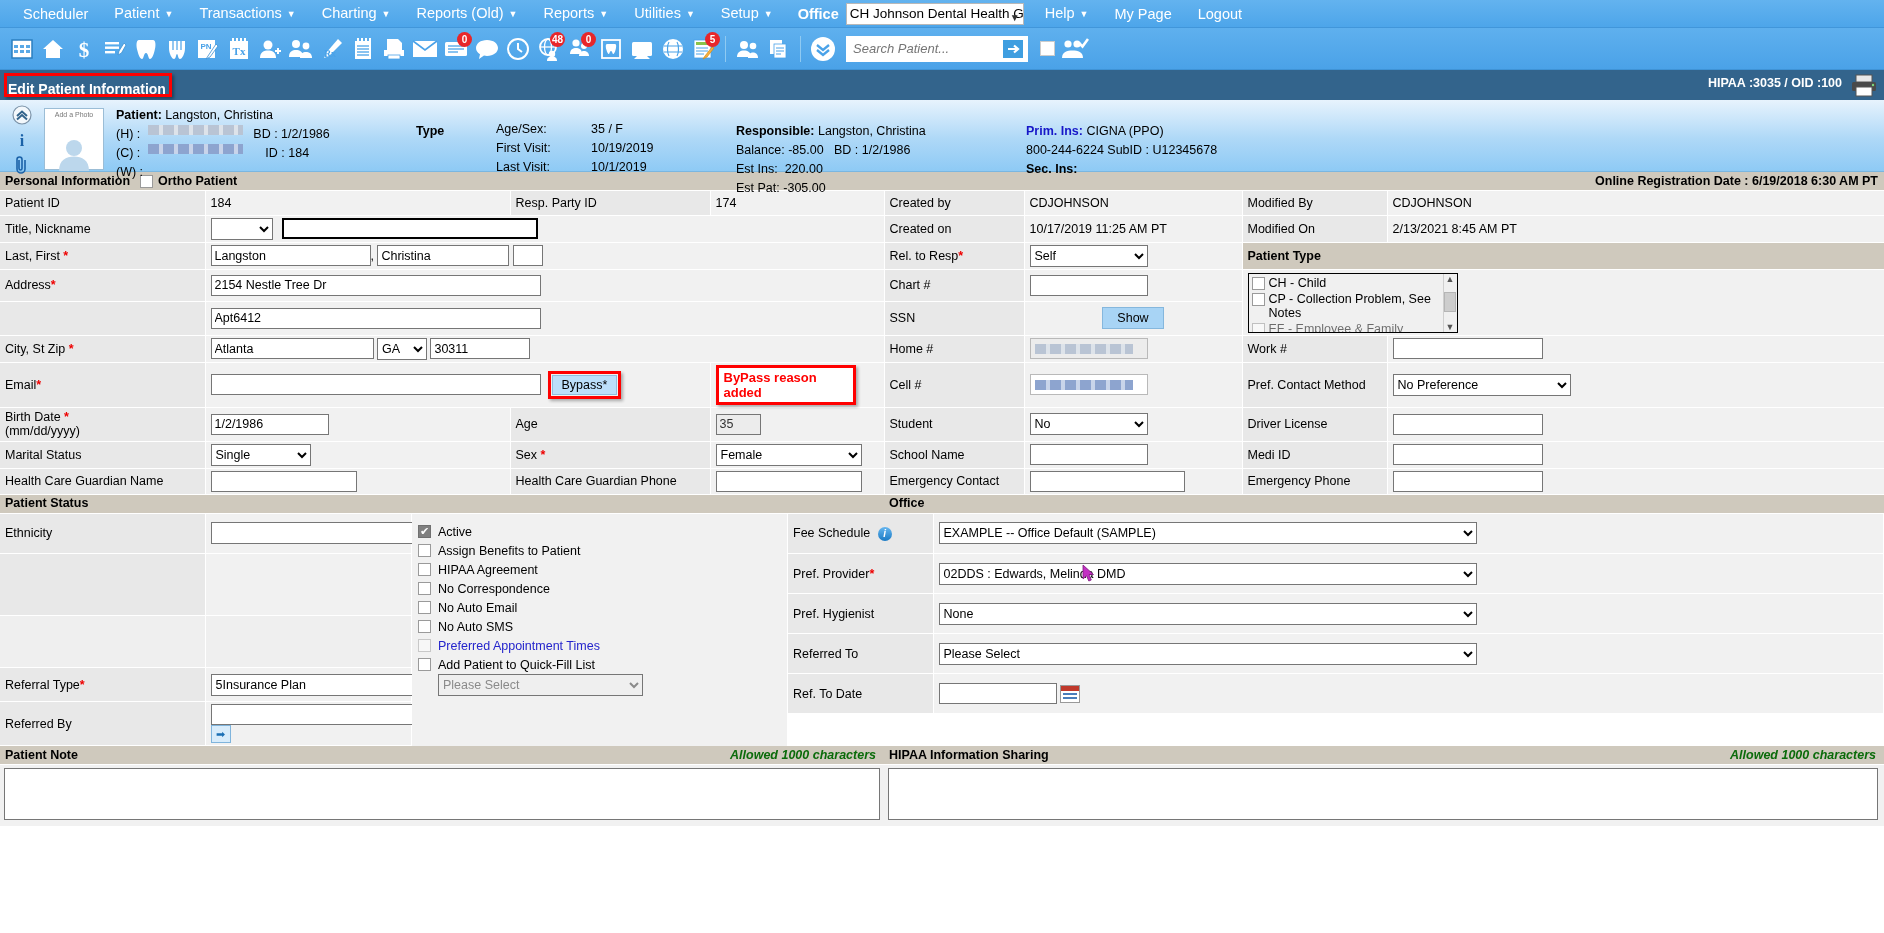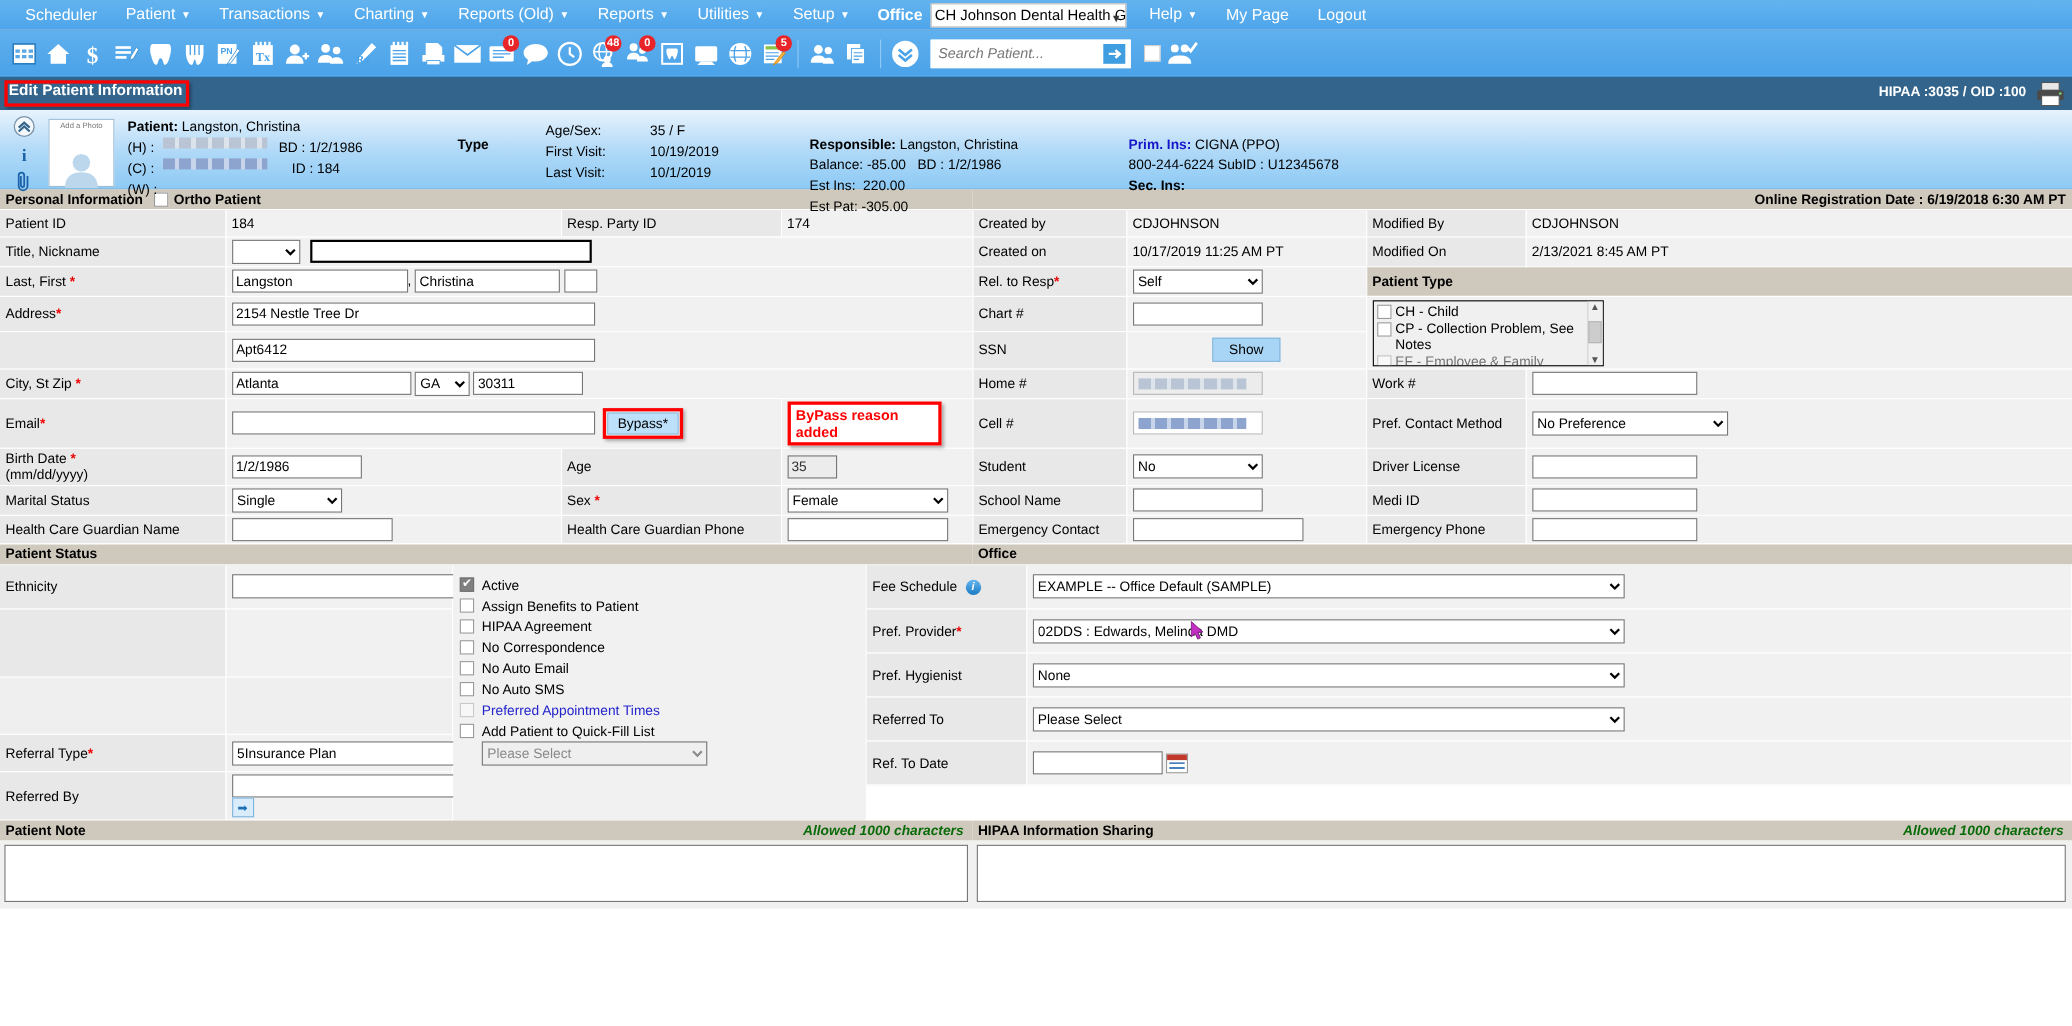--- a/index.html
+++ b/index.html
@@ -100,21 +100,21 @@
   }
   .tbcheck {
     width: 15px; height: 15px; background:#fff; border:1px solid #ccc;
     margin-left: 12px;
   }
 
   
   .titlebar {
     height: 30px;
     background: #33648c;
-    display:flex; align-items:flex-start;
+    display:flex; align-items:flex-end;
     position: relative;
   }
   .titlebar .ttl {
     color:#fff; font-weight:bold; font-size:14px;
     padding-left: 8px;
     line-height: 22px;
   }
   .redbox-title {
     position:absolute; left:4px; top:3px;
     width:168px; height:24px;
@@ -612,21 +612,21 @@
       <span class="redact blue" style="width:95px; margin-left:8px"></span>
       <span style="margin-left:22px"><span>ID :</span> <span>184</span></span>
     </div>
     <div><span class="lbl-k">(W) :</span></div>
   </div>
 
   <div class="hdr-col" style="width:80px; padding-top:22px">
     <b>Type</b>
   </div>
 
-  <div class="hdr-col" style="width:240px; padding-top:10px">
+  <div class="hdr-col" style="width:240px; padding-top:20px">
     <div style="display:flex">
         <span style="width:95px">Age/Sex:</span>
         <span>35 / F</span>
       </div>
     <div style="display:flex">
         <span style="width:95px">First Visit:</span>
         <span>10/19/2019</span>
       </div>
     <div style="display:flex">
         <span style="width:95px">Last Visit:</span>

